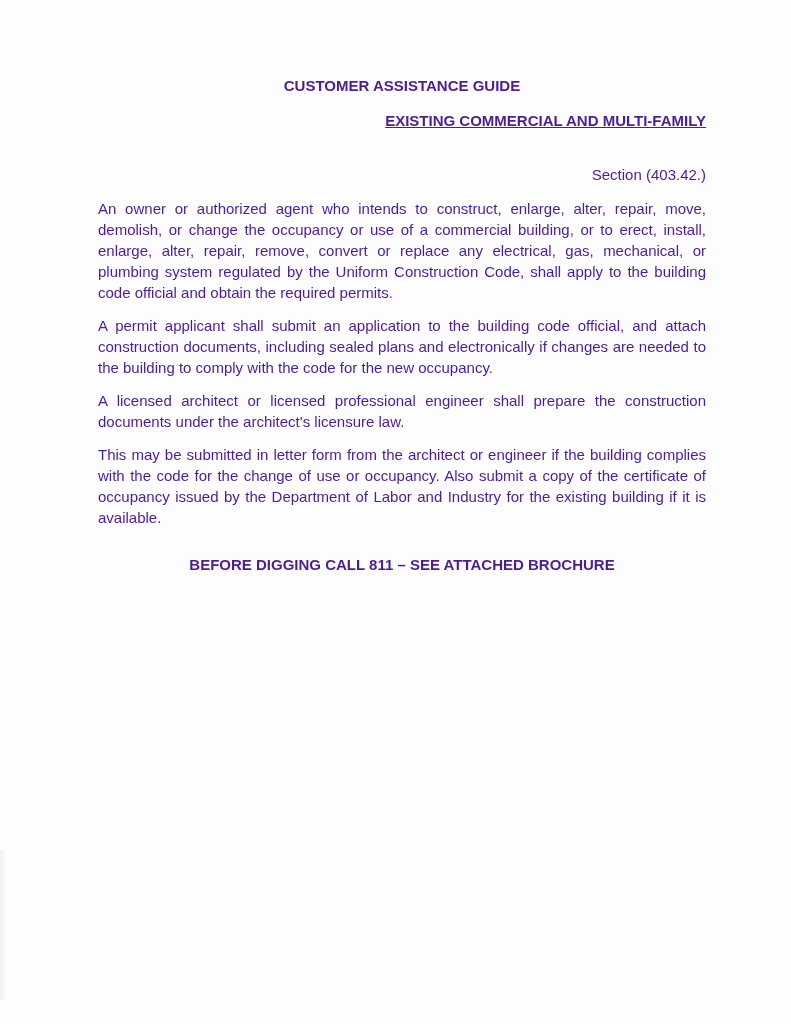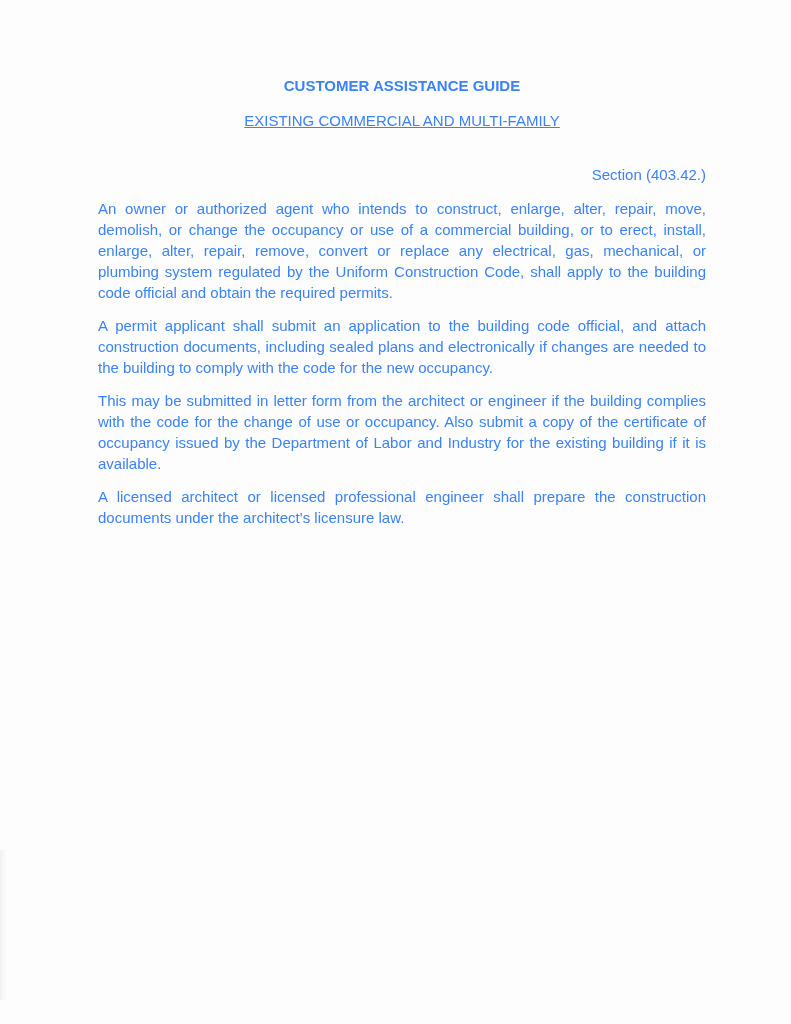--- a/index.html
+++ b/index.html
@@ -7,21 +7,21 @@
     padding: 0;
     background: #ffffff;
   }
   .page {
     position: relative;
     width: 791px;
     height: 1024px;
     background: #fdfdfd;
     overflow: hidden;
     font-family: "Liberation Sans", "DejaVu Sans", sans-serif;
-    color: #3b82f6;
+    color: #4c1d95;
   }
   
   .scan-artifact {
     position: absolute;
     left: 0;
     top: 850px;
     width: 7px;
     height: 150px;
     background: linear-gradient(to right, rgba(190,190,190,0.18), rgba(255,255,255,0));
     pointer-events: none;
@@ -34,22 +34,22 @@
     font-size: 15px;
     line-height: 21px;
   }
   .title-block {
     text-align: center;
     font-weight: bold;
     line-height: 19px;
     margin: 0 0 16px 0;
   }
   .subtitle {
-    text-align: center;
-    font-weight: normal;
+    text-align: right;
+    font-weight: bold;
     line-height: 19px;
     margin: 0 0 34px 0;
   }
   .subtitle .underlined {
     text-decoration: underline;
   }
   .section-label {
     margin: 0 0 13px 0;
     text-align: right;
   }
@@ -82,22 +82,23 @@
     <div class="subtitle">
       <span class="underlined">EXISTING COMMERCIAL AND MULTI-FAMILY</span>
     </div>
 
     <div class="section-label">Section (403.42.)</div>
 
     <p class="body-para">An owner or authorized agent who intends to construct, enlarge, alter, repair, move, demolish, or change the occupancy or use of a commercial building, or to erect, install, enlarge, alter, repair, remove, convert or replace any electrical, gas, mechanical, or plumbing system regulated by the Uniform Construction Code, shall apply to the building code official and obtain the required permits.</p>
 
     <p class="body-para">A permit applicant shall submit an application to the building code official, and attach construction documents, including sealed plans and electronically if changes are needed to the building to comply with the code for the new occupancy.</p>
 
+    <p class="body-para">A licensed architect or licensed professional engineer shall prepare the construction documents under the architect's licensure law.</p>
+
     <p class="body-para">This may be submitted in letter form from the architect or engineer if the building complies with the code for the change of use or occupancy.  Also submit a copy of the certificate of occupancy issued by the Department of Labor and Industry for the existing building if it is available.</p>
-
-    <p class="body-para">A licensed architect or licensed professional engineer shall prepare the construction documents under the architect's licensure law.</p>
 
 
 
 
+    <div class="footer-notice">BEFORE DIGGING CALL 811 – SEE ATTACHED BROCHURE</div>
 
   </div>
 </div>
 
 </body></html>

